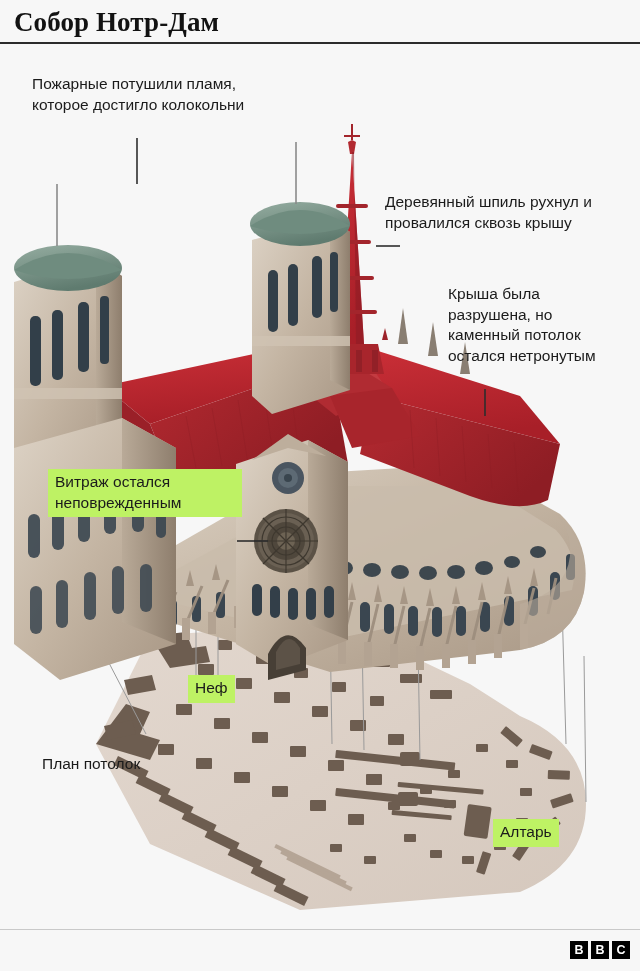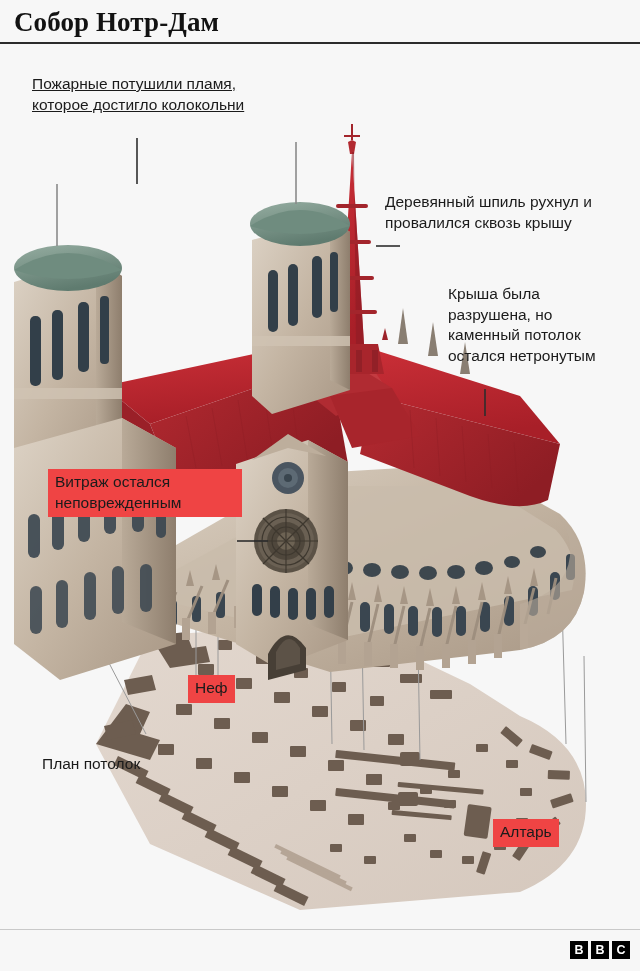--- a/index.html
+++ b/index.html
@@ -27,24 +27,24 @@
   }
 
   
   .stage{position:absolute;left:0;top:44px;width:640px;height:885px;}
   .svg-art{position:absolute;left:0;top:0;width:640px;height:885px;}
 
   
   .anno{position:absolute;font-size:15.5px;line-height:20.5px;color:#1b1b1b;}
   .anno-plain{background:transparent;}
   .anno-box{
-    background:#ef4444;padding:3px 7px 4px 7px;
+    background:#bef264;padding:3px 7px 4px 7px;
     display:inline-block;
   }
-  .anno-1{left:32px;top:30px;width:230px;text-decoration:underline;}
+  .anno-1{left:32px;top:30px;width:230px;}
   .anno-2{left:385px;top:148px;width:225px;}
   .anno-3{left:448px;top:240px;width:175px;}
   .anno-4{left:48px;top:425px;width:194px;}
   .anno-nef{left:188px;top:631px;text-align:right;}
   .anno-plan{left:42px;top:710px;font-size:15.5px;}
   .anno-altar{left:493px;top:732px;margin-top:43px;}
 
   
   .footer{position:absolute;left:0;top:929px;width:640px;height:42px;}
   .footer-rule{position:absolute;left:0;top:0;width:640px;height:1px;background:#c9c9c9;}

